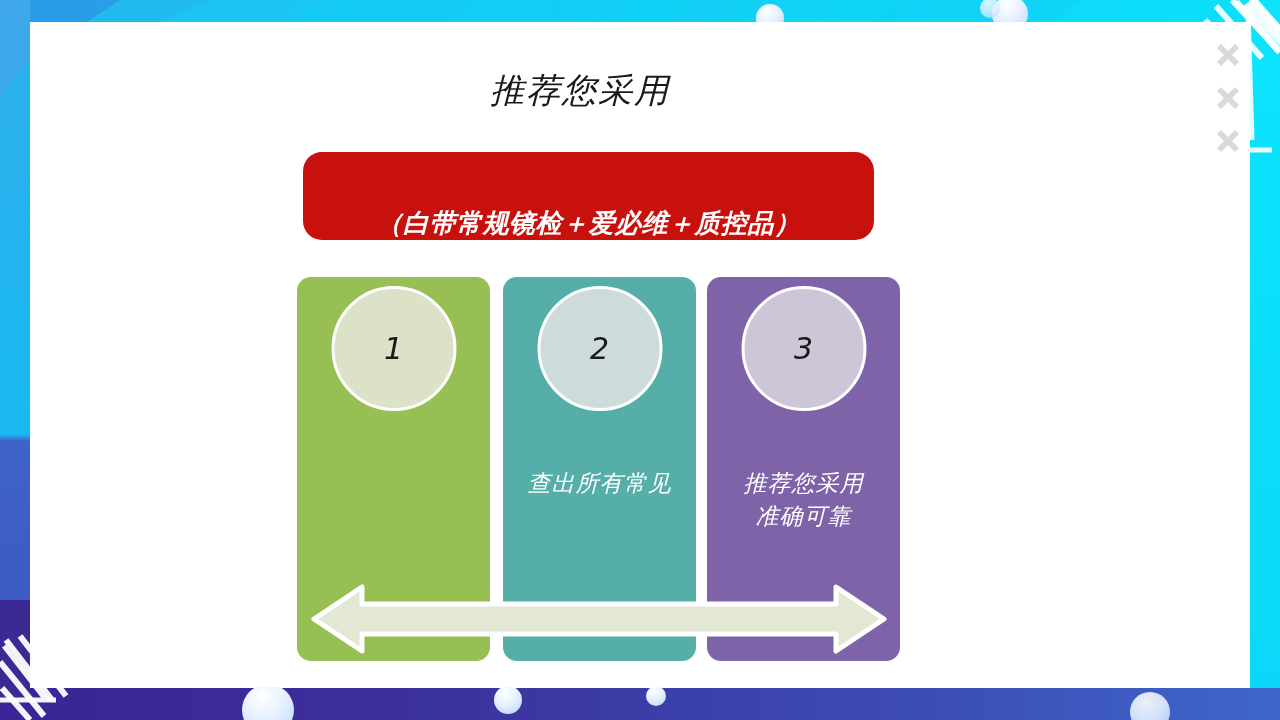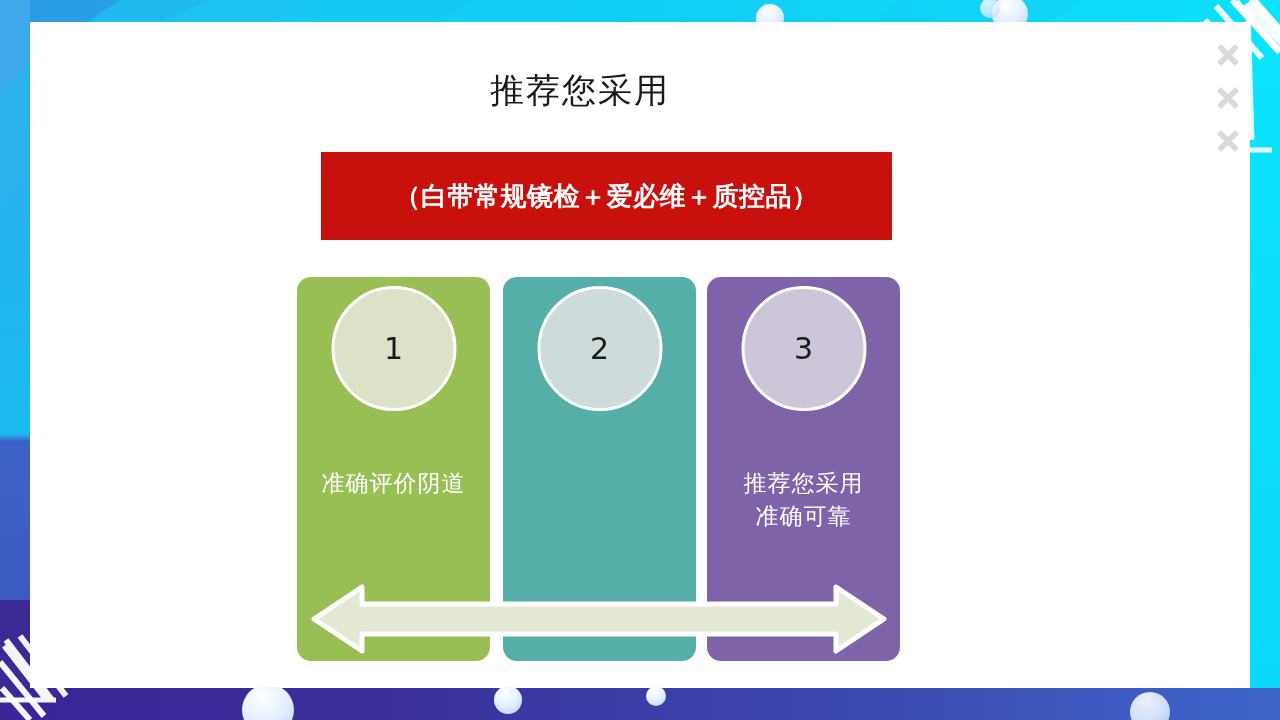--- a/index.html
+++ b/index.html
@@ -53,52 +53,54 @@
   .cross-icon { width: 30px; height: 30px; display: block; }
 
   
   .main {
     position: absolute;
     left: 0;
     top: 0;
     width: 1280px;
     height: 668px;
     z-index: 10;
+    font-style: italic;
   }
 
   .slide-title {
     position: absolute;
     left: 0;
     top: 70px;
     width: 1160px;
     text-align: center;
     font-family: "Liberation Serif", "DejaVu Serif", serif;
     font-size: 34px;
     line-height: 1.25;
     color: #1a1a1a;
     letter-spacing: 2px;
   }
 
   .red-banner {
     position: absolute;
-    left: 321px;
+    left: 303px;
     top: 152px;
     width: 571px;
     height: 88px;
     background: #c8100c;
     display: flex;
     flex-direction: column;
     align-items: center;
-    justify-content: center;
+    justify-content: flex-end;
     color: #ffffff;
     font-family: "DejaVu Sans", "Liberation Sans", sans-serif;
     font-weight: bold;
     font-size: 26px;
     line-height: 1.32;
     letter-spacing: 0.5px;
+    border-radius: 19px;
   }
   .red-banner .ln { display: block; white-space: nowrap; }
 
   
   .columns {
     position: absolute;
     left: 297px;
     top: 277px;
     width: 603px;
     height: 384px;
@@ -279,29 +281,29 @@
       <span class="ln">（白带常规镜检＋爱必维＋质控品）</span>
     </div>
 
     <div class="columns">
 
       <div class="col col-1">
         <div class="col-circle circle-1">
           <span>1</span>
         </div>
         <div class="col-caption">
-          <span class="ln">准确评价阴道</span>
         </div>
       </div>
 
       <div class="col col-2">
         <div class="col-circle circle-2">
           <span>2</span>
         </div>
         <div class="col-caption">
+          <span class="ln">查出所有常见</span>
         </div>
       </div>
 
       <div class="col col-3">
         <div class="col-circle circle-3">
           <span>3</span>
         </div>
         <div class="col-caption">
           <span class="ln">推荐您采用</span>
           <span class="ln">准确可靠</span>

